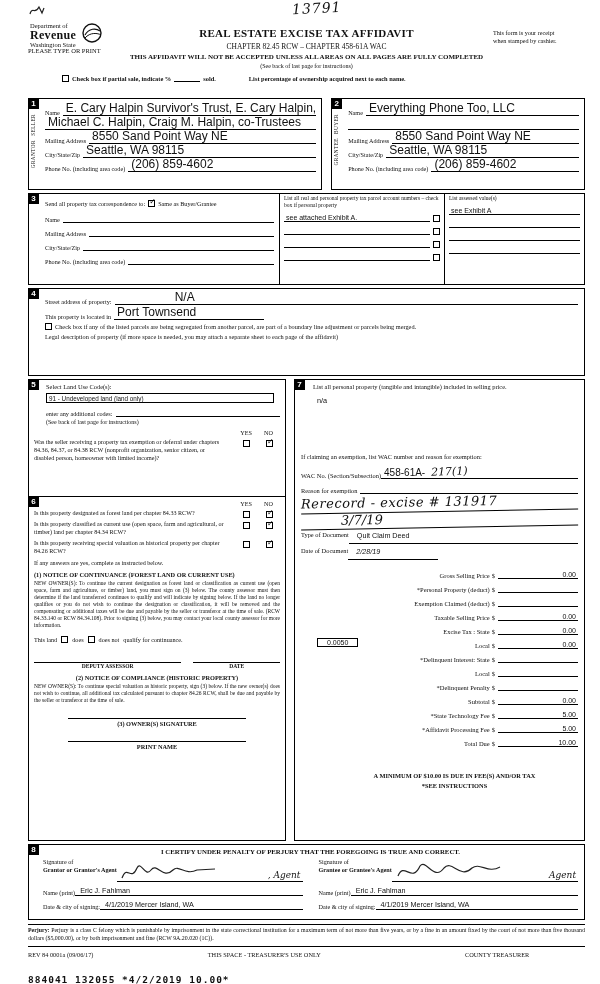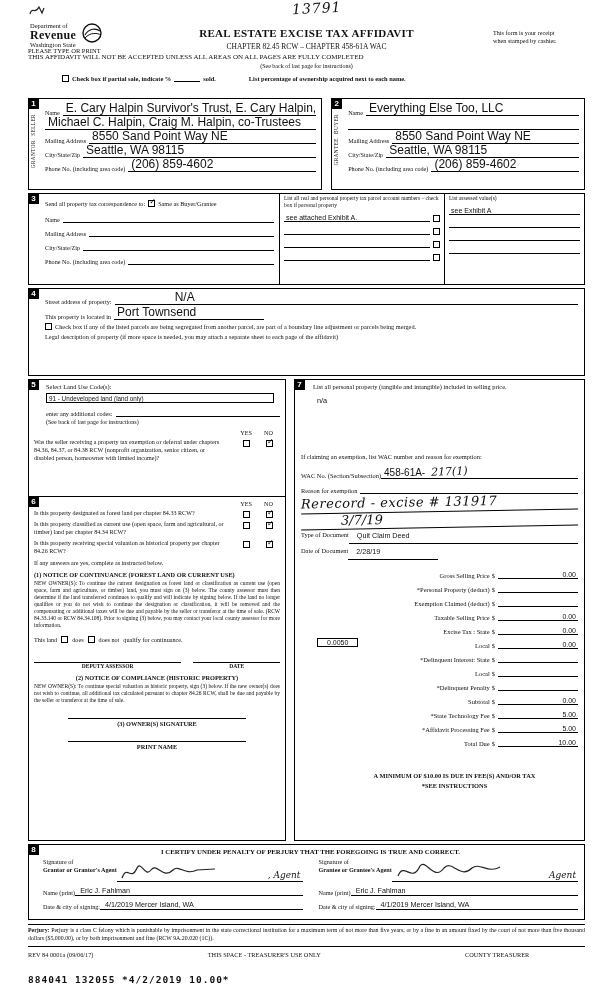--- a/index.html
+++ b/index.html
@@ -17,21 +17,21 @@
 .hdr{position:relative;height:96px;}
 .penmark{position:absolute;left:0;top:4px;}
 .logo{position:absolute;left:2px;top:22px;display:flex;gap:4px;}
 .d1,.d3{font-size:6.5px;}
 .d2{font-size:12px;font-weight:bold;letter-spacing:.3px;line-height:1;}
 .hwnum{position:absolute;left:264px;top:0;font-size:14px;transform:rotate(-3deg);letter-spacing:1px;}
 .title{position:absolute;top:27px;left:0;right:0;text-align:center;font-size:11px;font-weight:bold;letter-spacing:.3px;}
 .receipt{position:absolute;right:0;top:29px;width:92px;font-size:6.2px;line-height:1.3;}
 .ptype{position:absolute;left:0;top:47px;font-size:6.5px;}
 .chapters{position:absolute;top:42px;left:0;right:0;text-align:center;font-size:7.5px;}
-.warn{position:absolute;top:53px;left:0;right:0;text-align:left;font-size:7px;font-weight:normal;}
+.warn{position:absolute;top:53px;left:0;right:0;text-align:center;font-size:7px;font-weight:bold;}
 .seeback{position:absolute;top:63px;left:0;right:0;text-align:center;font-size:6px;}
 .partial{position:absolute;top:75px;left:34px;right:0;display:flex;align-items:flex-end;font-size:6.4px;gap:3px;}
 .partial .uline{width:26px;border-bottom:1px solid #000;height:7px;}
 .partial .own{margin-left:30px;}
 
 .row12{display:flex;gap:9px;margin-top:2px;}
 .party{flex:1;border:1px solid #000;height:92px;position:relative;padding:4px 5px 2px 16px;}
 .sidelbl{position:absolute;left:1px;top:15px;display:flex;flex-direction:column;align-items:center;gap:4px;}
 .sidelbl span{writing-mode:vertical-rl;transform:rotate(180deg);font-size:5.3px;letter-spacing:.4px;}
 .frow{display:flex;align-items:flex-end;height:13px;margin-bottom:1px;font-size:6.2px;}
@@ -187,21 +187,21 @@
       </div>
     </div>
     <div class="party">
       <div class="secnum">2</div>
       <div class="sidelbl">
         <span>BUYER</span>
         <span>GRANTEE</span>
       </div>
       <div class="frow">
         <span class="lbl">Name</span>
-        <span class="fval typed">Everything Else Too, LLC</span>
+        <span class="fval typed">Everything Phone Too, LLC</span>
       </div>
       <div class="frow">
         <span class="fval"></span>
       </div>
       <div class="frow">
         <span class="lbl">Mailing Address</span>
         <span class="fval typed">8550 Sand Point Way NE</span>
       </div>
       <div class="frow">
         <span class="lbl">City/State/Zip</span>
@@ -384,21 +384,21 @@
         <span class="ul"></span>
       </div>
       <div class="handline hand">Rerecord - excise # 131917</div>
       <div class="handline2 hand">3/7/19</div>
       <div class="docrow">
         <span>Type of Document</span>
         <span class="dv typed">Quit Claim Deed</span>
       </div>
       <div class="docrow">
         <span>Date of Document</span>
-        <span class="dv2 typed" style="border-bottom:1px solid #000;max-width:90px;">2/28/19</span>
+        <span class="dv2 typed" style="border-bottom:1px solid #000;max-width:90px;font-style:italic;">2/28/19</span>
         <span style="flex:1;"></span>
       </div>
 
       <div class="money">
         <div class="mrow">
           <span class="mlab">Gross Selling Price</span>
             <span class="mdol">$</span>
           <span class="mamt typed">0.00</span>
         </div>
         <div class="mrow">

